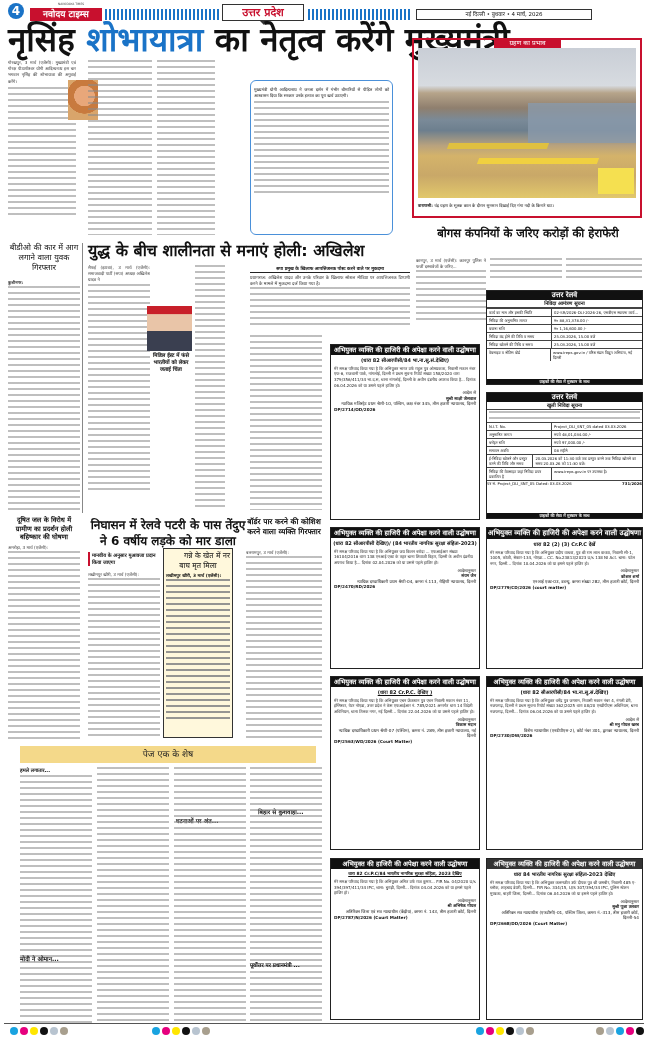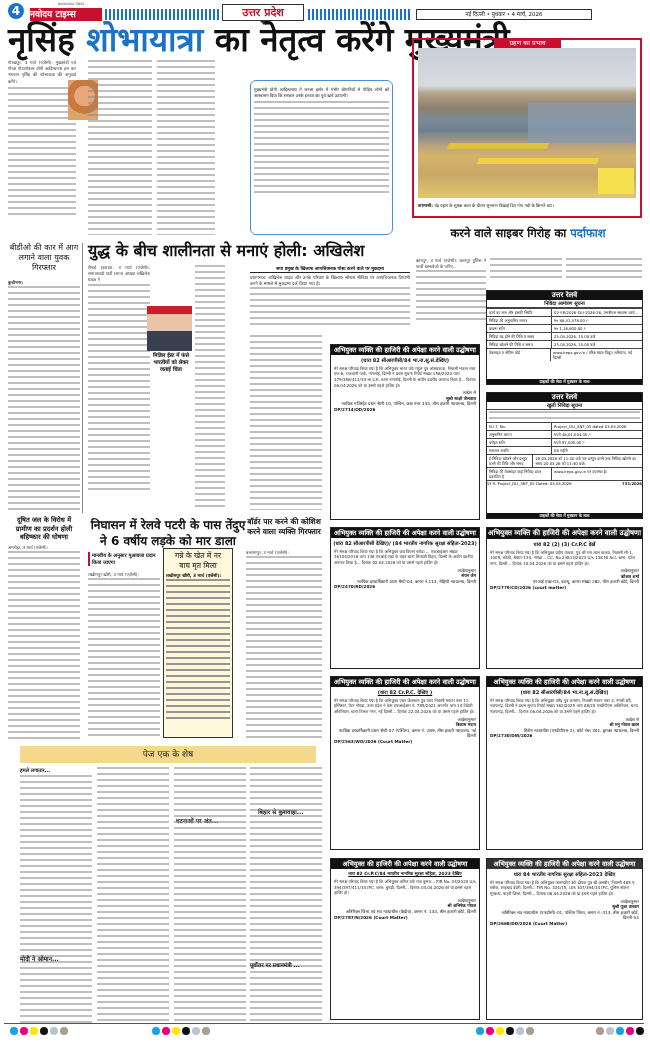--- a/index.html
+++ b/index.html
@@ -1,21 +1,21 @@
 <!DOCTYPE html>
 <html><head>
 <meta charset="utf-8">
 <style>
 *{margin:0;padding:0;box-sizing:border-box;}
 html,body{width:650px;height:1043px;background:#fff;overflow:hidden;}
 body{font-family:"DejaVu Sans",sans-serif;color:#111;position:relative;font-size:5px;line-height:1.35;}
 .abs{position:absolute;}
 .masthead{left:0;top:0;width:650px;height:22px;}
 .pgnum{left:8px;top:3px;width:16px;height:16px;border-radius:50%;background:#1a73c7;color:#fff;font-size:12px;font-weight:bold;text-align:center;line-height:16px;}
-.brand{left:30px;top:8px;width:72px;height:13px;background:#c8102e;color:#fff;font-size:9px;font-weight:bold;line-height:13px;}
+.brand{left:30px;top:8px;width:72px;height:13px;background:#c8102e;color:#fff;font-size:9px;font-weight:bold;text-align:center;line-height:13px;}
 .brand-sm{left:58px;top:2px;font-size:3px;color:#444;}
 .stripes{top:9px;height:11px;background:repeating-linear-gradient(90deg,#1a73c7 0 2px,#fff 2px 4px);}
 .section-tab{left:222px;top:4px;width:82px;height:17px;border:1px solid #333;background:#fff;color:#c8102e;font-size:11px;font-weight:bold;text-align:center;line-height:15px;}
 .section-tab:after{content:"";position:absolute;left:36px;bottom:-5px;border-left:5px solid transparent;border-right:5px solid transparent;border-top:5px solid #333;}
 .dateline{left:416px;top:9px;width:176px;height:11px;border:1px solid #333;font-size:5.5px;text-align:center;line-height:9px;}
 .headline{font-weight:bold;color:#111;white-space:nowrap;}
 .hl-accent{color:#1a73c7;}
 .col{position:absolute;font-size:4.2px;line-height:6.2px;color:#333;text-align:justify;overflow:hidden;}
 .filler{display:block;height:100%;background:repeating-linear-gradient(180deg,#8a8a8a 0 1.6px,transparent 1.6px 6px);opacity:.55;}
 .photo{position:absolute;}
@@ -77,21 +77,21 @@
     <div class="abs" style="left:30px;top:95px;width:100px;height:6px;background:#e0c040;transform:skewX(-20deg);"></div>
     <div class="abs" style="left:60px;top:110px;width:120px;height:6px;background:#f0d040;transform:skewX(-20deg);"></div>
     <div class="abs" style="left:180px;top:120px;width:36px;height:26px;background:#f5e050;"></div>
   </div>
   <div class="abs" style="left:4px;top:163px;width:218px;font-size:4.2px;">
     <b>वाराणसी:</b><span> चंद्र ग्रहण के सूतक काल के दौरान सुनसान दिखाई दिए गंगा नदी के किनारे घाट।</span>
   </div>
 </div>
 
 <div class="abs headline" style="left:412px;top:226px;width:232px;font-size:11.5px;line-height:14px;text-align:center;white-space:normal;">
-  <div><span>करने वाले साइबर गिरोह का </span><span class="hl-accent">पर्दाफाश</span></div>
+  <div>बोगस कंपनियों के जरिए करोड़ों की हेराफेरी</div>
 </div>
 <div class="col" style="left:416px;top:258px;width:70px;height:75px;">
   <span>कानपुर, 3 मार्च (एजेंसी): कानपुर पुलिस ने फर्जी दस्तावेजों के जरिए...</span>
   <span class="filler" style="height:52px;"></span>
 </div>
 <div class="col" style="left:490px;top:258px;width:72px;height:20px;">
     <span class="filler"></span>
   </div>
 <div class="col" style="left:566px;top:258px;width:76px;height:20px;">
     <span class="filler"></span>
@@ -133,21 +133,21 @@
   <div>निघासन में रेलवे पटरी के पास तेंदुए</div>
   <div>ने 6 वर्षीय लड़के को मार डाला</div>
 </div>
 <div class="abs" style="left:88px;top:552px;width:72px;font-size:5px;font-weight:bold;line-height:7px;border-left:2px solid #c8102e;padding-left:2px;">मानवीय के अनुसार मुआवजा प्रदान किया जाएगा</div>
 <div class="col" style="left:88px;top:572px;width:72px;height:168px;">
   <span>लखीमपुर खीरी, 3 मार्च (एजेंसी):</span>
   <span class="filler"></span>
 </div>
 
 <div class="abs" style="left:163px;top:548px;width:70px;height:190px;background:#fff8dc;border:1px solid #333;padding:2px;">
-  <div style="font-size:7.5px;line-height:10px;text-align:center;">गन्ने के खेत में नर</div>
+  <div style="font-size:7.5px;line-height:10px;text-align:right;">गन्ने के खेत में नर</div>
   <div style="font-size:7.5px;line-height:10px;text-align:center;">बाघ मृत मिला</div>
   <div style="font-size:4.4px;font-weight:bold;margin-top:2px;">लखीमपुर खीरी, 3 मार्च (एजेंसी):</div>
   <div class="filler" style="height:140px;opacity:.9;"></div>
 </div>
 
 <div class="abs headline" style="left:246px;top:517px;width:76px;font-size:7.5px;line-height:10px;text-align:center;white-space:normal;">बॉर्डर पार करने की कोशिश करने वाला व्यक्ति गिरफ्तार</div>
 <div class="col" style="left:246px;top:550px;width:76px;height:190px;">
   <span>बलरामपुर, 3 मार्च (एजेंसी):</span>
   <span class="filler"></span>
 </div>

